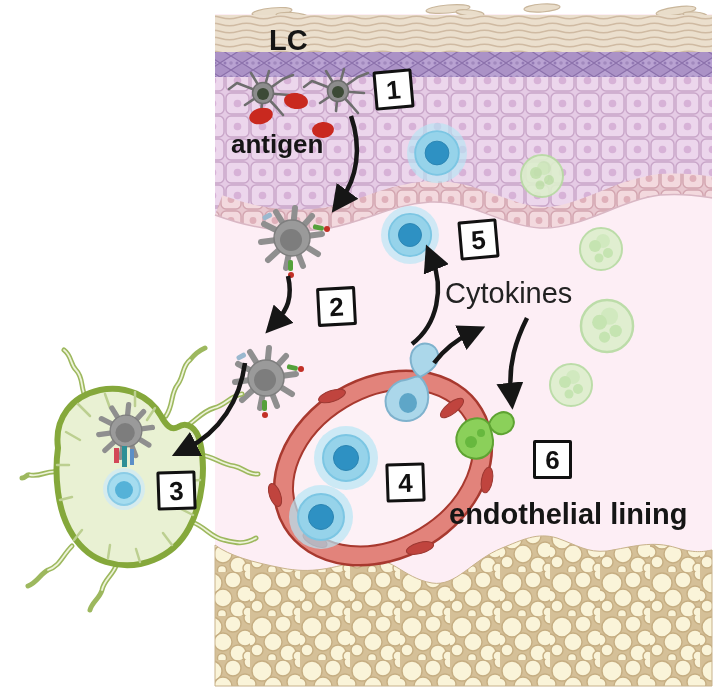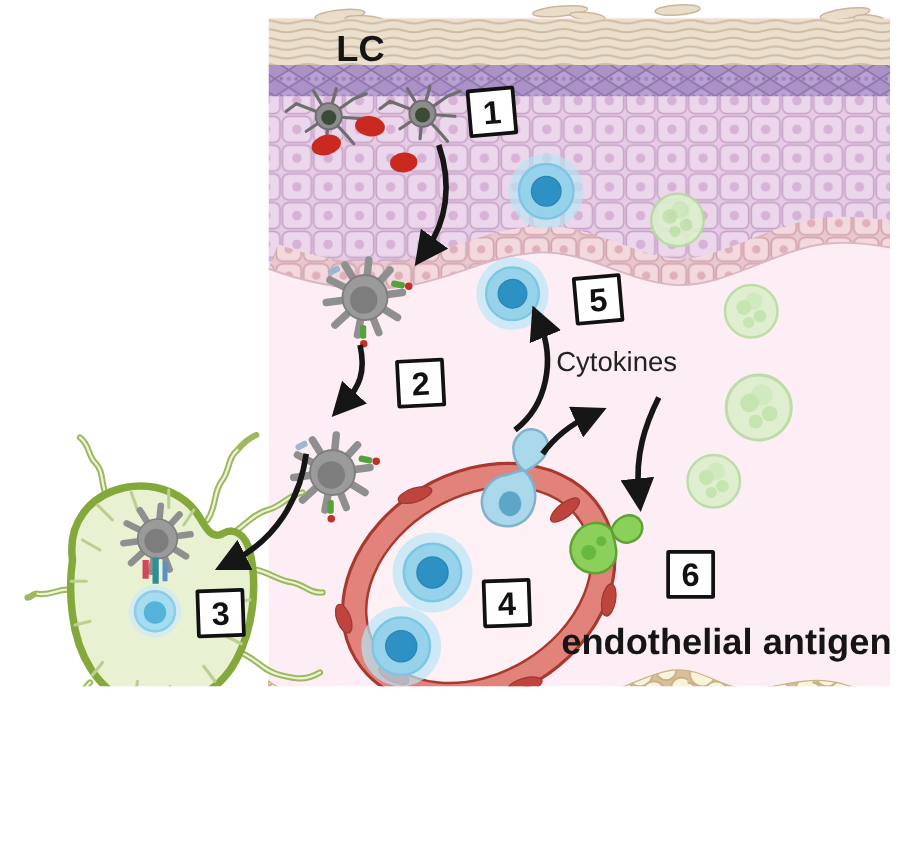--- a/index.html
+++ b/index.html
@@ -1,25 +1,25 @@
 <!DOCTYPE html>
 <html><head>
 <meta charset="utf-8">
 <style>
   html,body{margin:0;padding:0;}
   body{width:720px;height:693px;background:#ffffff;font-family:"Liberation Sans",sans-serif;}
-  #stage{position:relative;width:720px;height:549px;overflow:hidden;background:#ffffff;}
+  #stage{position:relative;width:720px;height:693px;overflow:hidden;background:#ffffff;}
   #stage svg{position:absolute;left:0;top:0;}
   .label{position:absolute;font-weight:bold;color:#151515;white-space:nowrap;line-height:1;}
   #lbl-epidermis{left:26px;top:96px;font-size:38px;}
   #lbl-dermis{left:62px;top:212px;font-size:38px;}
   #lbl-lymph{left:44px;top:324px;font-size:30px;}
   #lbl-lc{left:269px;top:26px;font-size:29px;}
   #lbl-antigen{left:231px;top:131px;font-size:26px;}
-  #lbl-cytokines{left:445px;top:279px;font-size:22px;font-weight:normal;color:#222;}
+  #lbl-cytokines{left:445px;top:279px;font-size:29px;font-weight:normal;color:#222;}
   #lbl-endo{left:449px;top:500px;font-size:29px;}
   .step{position:absolute;width:33px;height:33px;background:#ffffff;border:3px solid #111;
         display:flex;align-items:center;justify-content:center;
         font-weight:bold;font-size:26px;color:#111;line-height:1;border-radius:2px;}
   #step-1{left:374px;top:70px;transform:rotate(-5deg);}
   #step-2{left:317px;top:287px;transform:rotate(-3deg);}
   #step-3{left:157px;top:471px;transform:rotate(-2deg);}
   #step-4{left:386px;top:463px;transform:rotate(-2deg);}
   #step-5{left:459px;top:220px;transform:rotate(-5deg);}
   #step-6{left:533px;top:440px;}
@@ -244,22 +244,23 @@
     <path d="M351,116 C362,148 357,178 341,200"></path>
     <path d="M288,276 C293,298 287,310 276,322"></path>
     <path d="M245,363 C240,400 220,432 186,449"></path>
     <path d="M412,344 C438,324 444,288 432,259"></path>
     <path d="M434,363 C446,347 458,339 471,333"></path>
     <path d="M527,318 C516,340 508,364 511,394"></path>
   </g>
 </svg>
 
 <div class="label" id="lbl-lc">LC</div>
+<div class="label" id="lbl-antigen">antigen</div>
 <div class="label" id="lbl-cytokines">Cytokines</div>
-<div class="label" id="lbl-endo">endothelial antigen</div>
+<div class="label" id="lbl-endo">endothelial lining</div>
 
 <div class="step" id="step-1">
       <span>1</span>
     </div>
 <div class="step" id="step-2">
       <span>2</span>
     </div>
 <div class="step" id="step-3">
       <span>3</span>
     </div>

